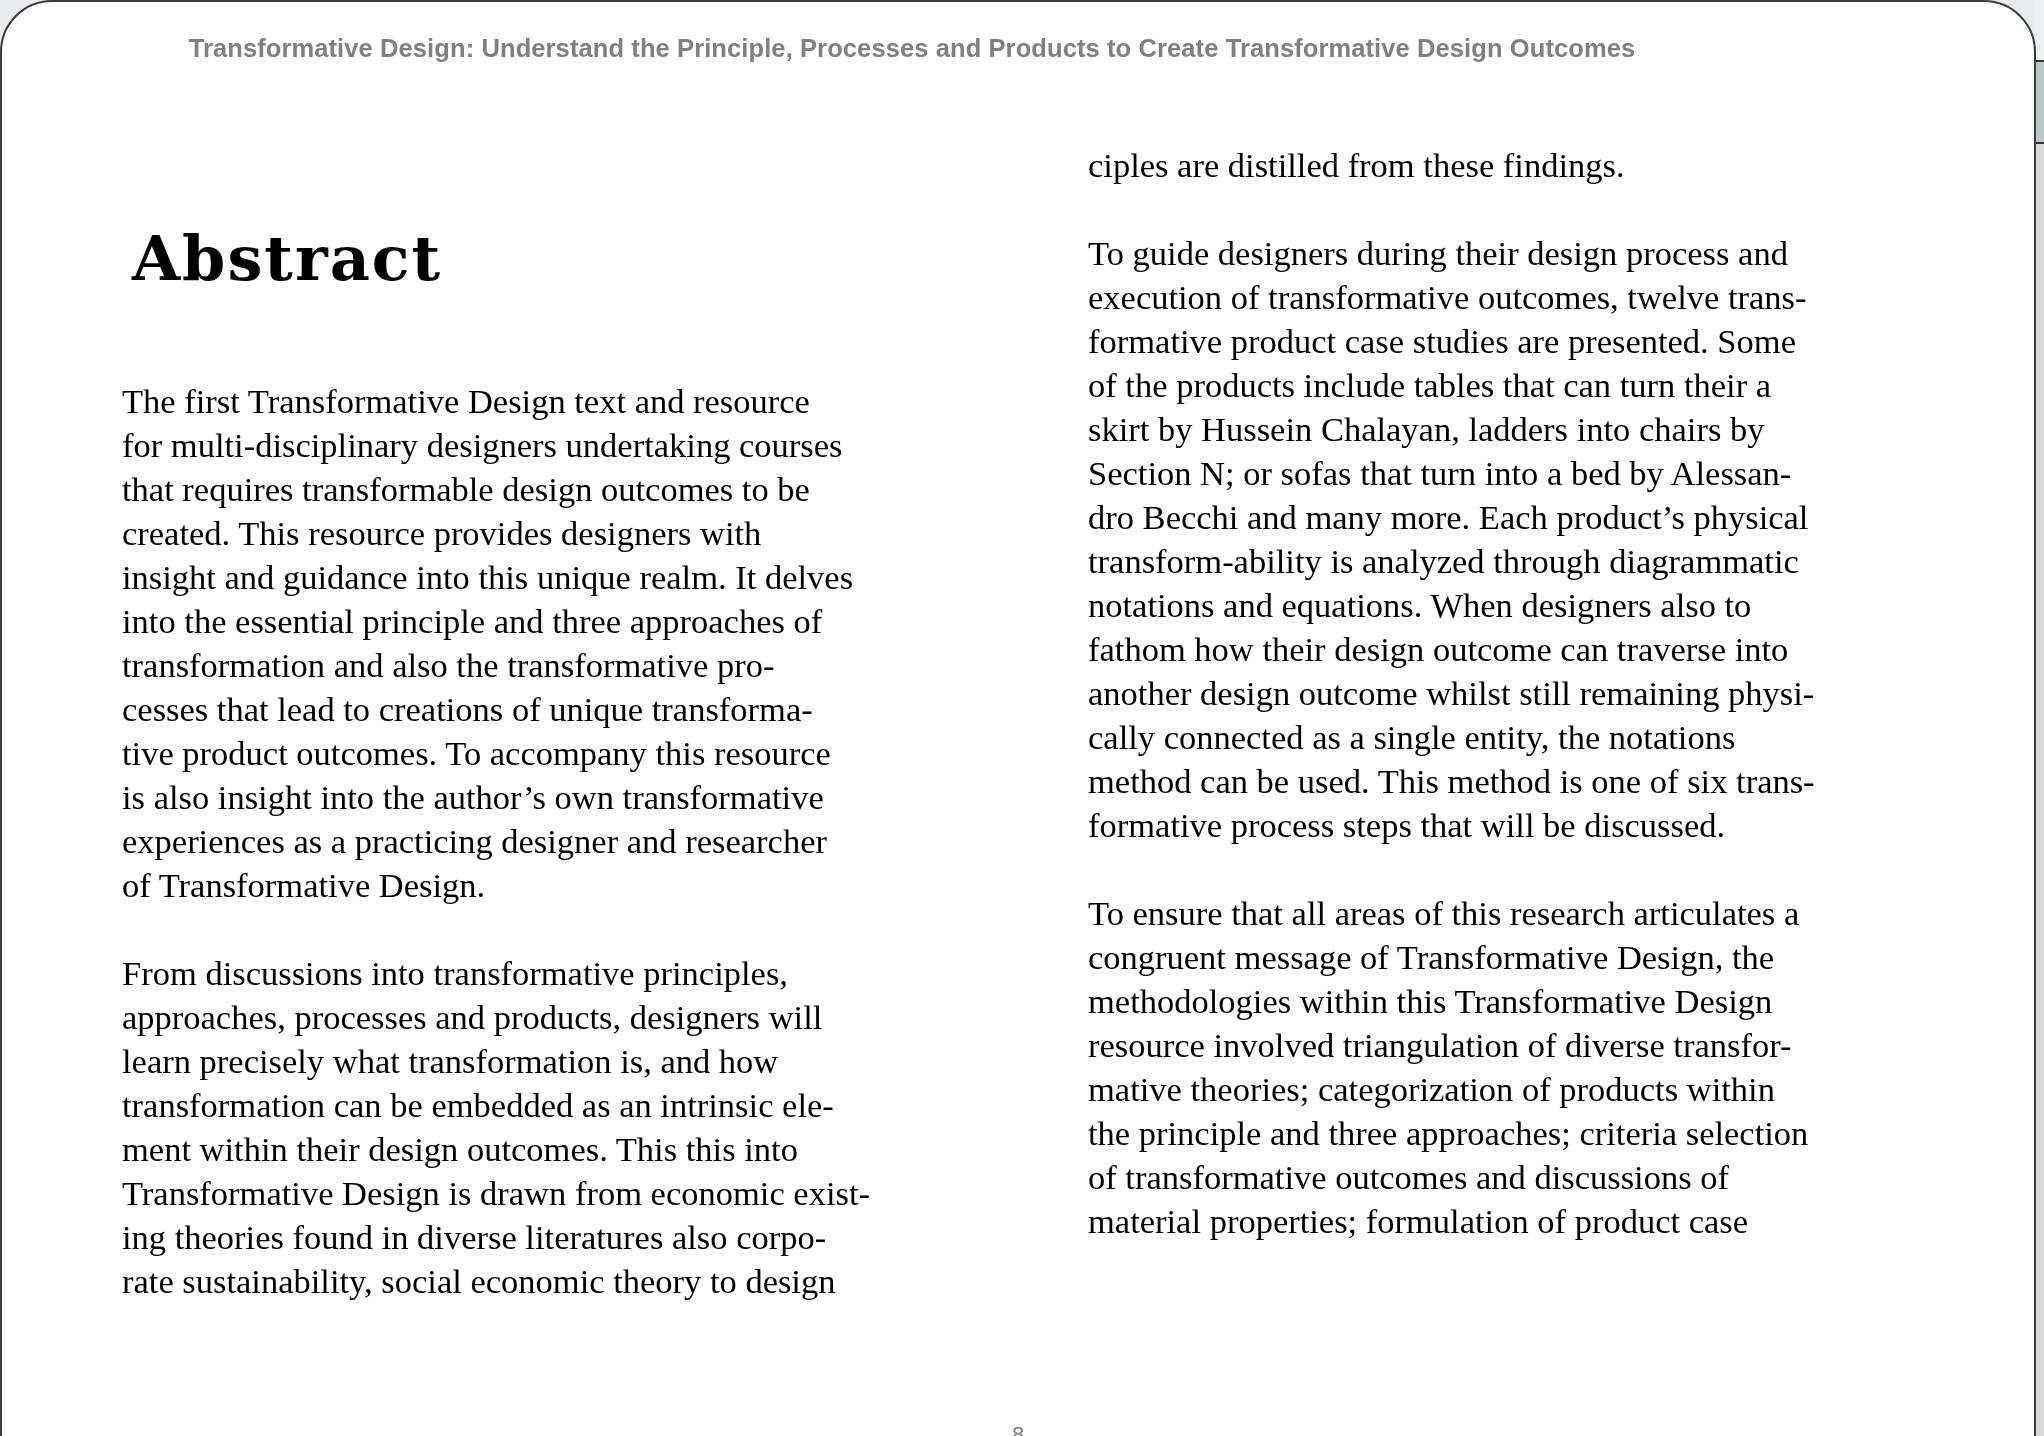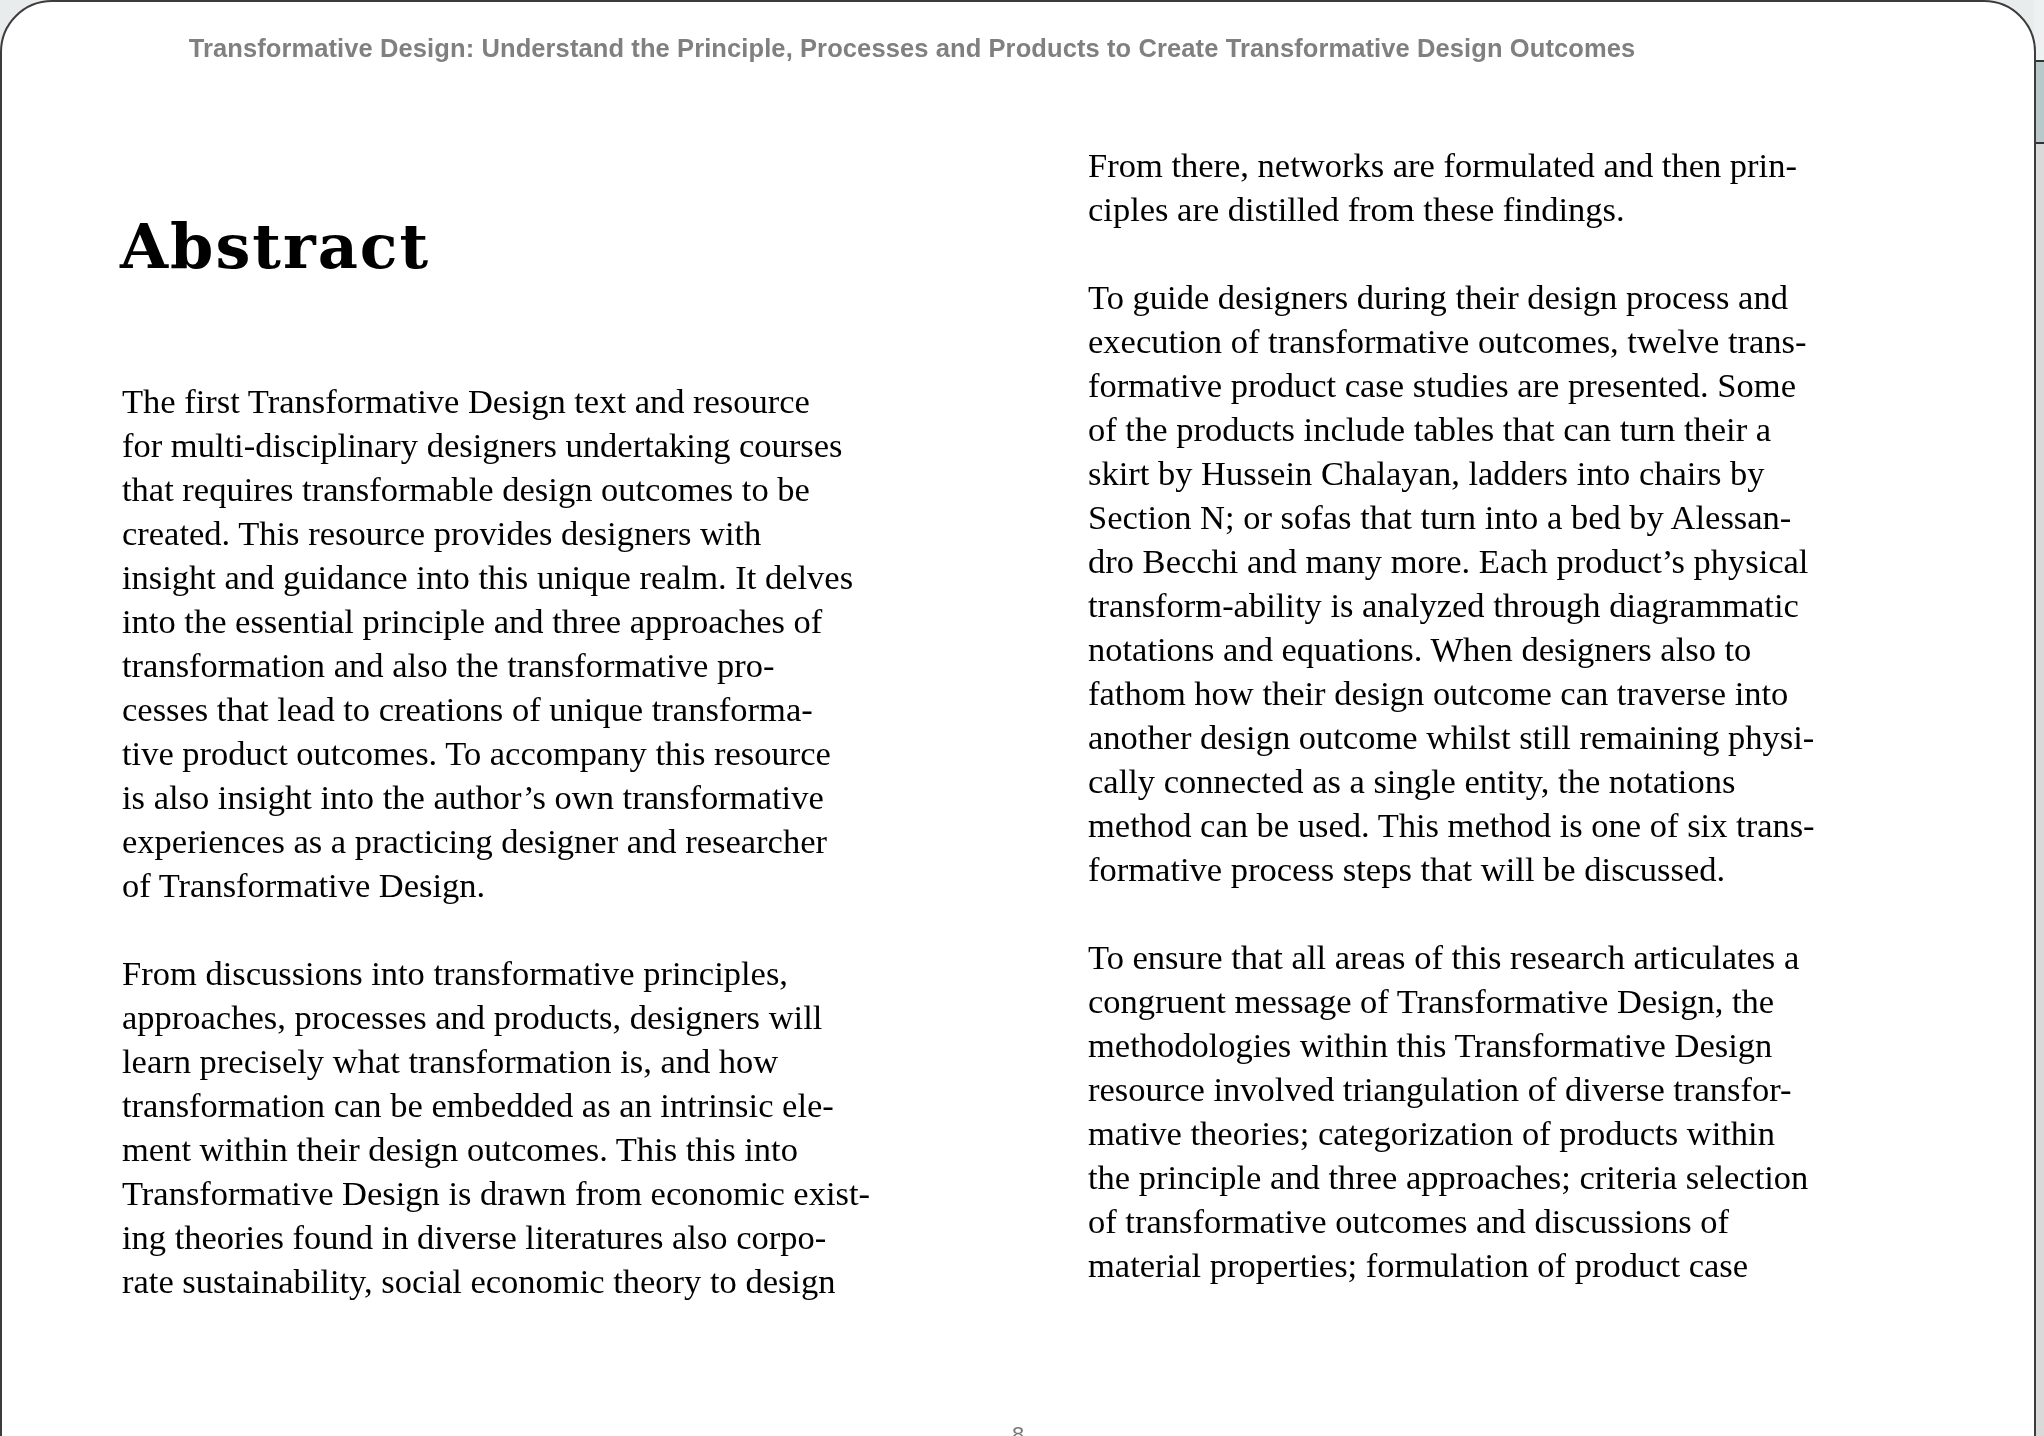--- a/index.html
+++ b/index.html
@@ -53,21 +53,21 @@
     font-weight: bold;
     font-size: 25.5px;
     color: #808080;
     letter-spacing: 0.1px;
     white-space: nowrap;
   }
   .heading {
     position: absolute;
     left: 118px;
     top: 214px;
-    margin: 0;
+    margin: 12px;
     font-family: "DejaVu Serif", serif;
     font-weight: bold;
     font-size: 62px;
     letter-spacing: 2px;
     color: #000;
     line-height: 1;
   }
   .col {
     position: absolute;
     font-family: "Liberation Serif", serif;
@@ -125,21 +125,20 @@
       <span class="ln">transformation can be embedded as an intrinsic ele-</span>
       <span class="ln">ment within their design outcomes. This this into</span>
       <span class="ln">Transformative Design is drawn from economic exist-</span>
       <span class="ln">ing theories found in diverse literatures also corpo-</span>
       <span class="ln">rate sustainability, social economic theory to design</span>
     </p>
   </div>
 
   <div class="col right">
     <p class="para">
-      <span class="ln">From there, networks are formulated and then prin-</span>
       <span class="ln">ciples are distilled from these findings.</span>
     </p>
     <p class="para">
       <span class="ln">To guide designers during their design process and</span>
       <span class="ln">execution of transformative outcomes, twelve trans-</span>
       <span class="ln">formative product case studies are presented. Some</span>
       <span class="ln">of the products include tables that can turn their a</span>
       <span class="ln">skirt by Hussein Chalayan, ladders into chairs by</span>
       <span class="ln">Section N; or sofas that turn into a bed by Alessan-</span>
       <span class="ln">dro Becchi and many more. Each product’s physical</span>

